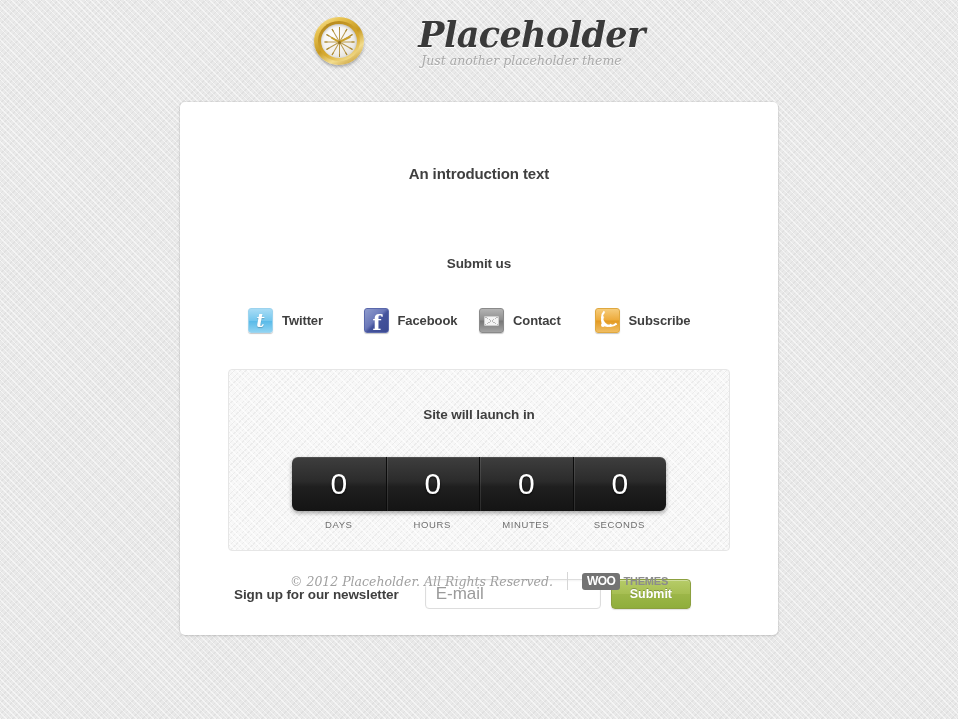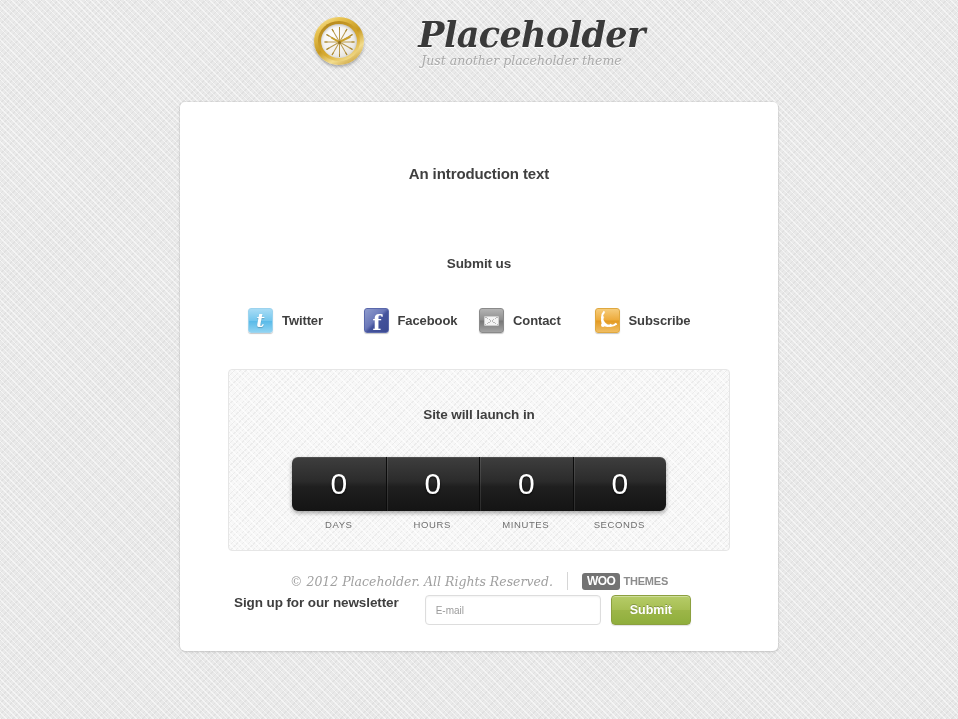--- a/index.html
+++ b/index.html
@@ -356,42 +356,43 @@
     text-align: center;
     font-size: 9.5px;
     letter-spacing: 0.6px;
     color: #6f6f6f;
     font-weight: normal;
   }
 
   
   .newsletter {
     display: flex;
-    margin-top: 44px;
+    align-items: center;
+    margin-top: 28px;
     padding: 0 6px;
   }
   .newsletter-label {
     font-size: 13.5px;
     font-weight: bold;
     color: #3f3f3f;
     letter-spacing: -0.1px;
     flex: 0 0 auto;
     margin-right: 26px;
   }
   .email-input {
     width: 176px;
     height: 30px;
     border: 1px solid #dddddd;
     border-radius: 4px;
     background: #ffffff;
     box-shadow: inset 0 1px 2px rgba(0,0,0,0.05);
     padding: 8px 10px;
     box-sizing: border-box;
     font-family: "Liberation Sans", sans-serif;
-    font-size: 10px;
+    font-size: 17px;
     color: #555555;
     outline: none;
   }
   .email-input::placeholder { color: #9b9b9b; }
   .submit-button {
     margin-left: 10px;
     height: 30px;
     padding: 0 18px;
     border: 1px solid #8ca03f;
     border-radius: 4px;

